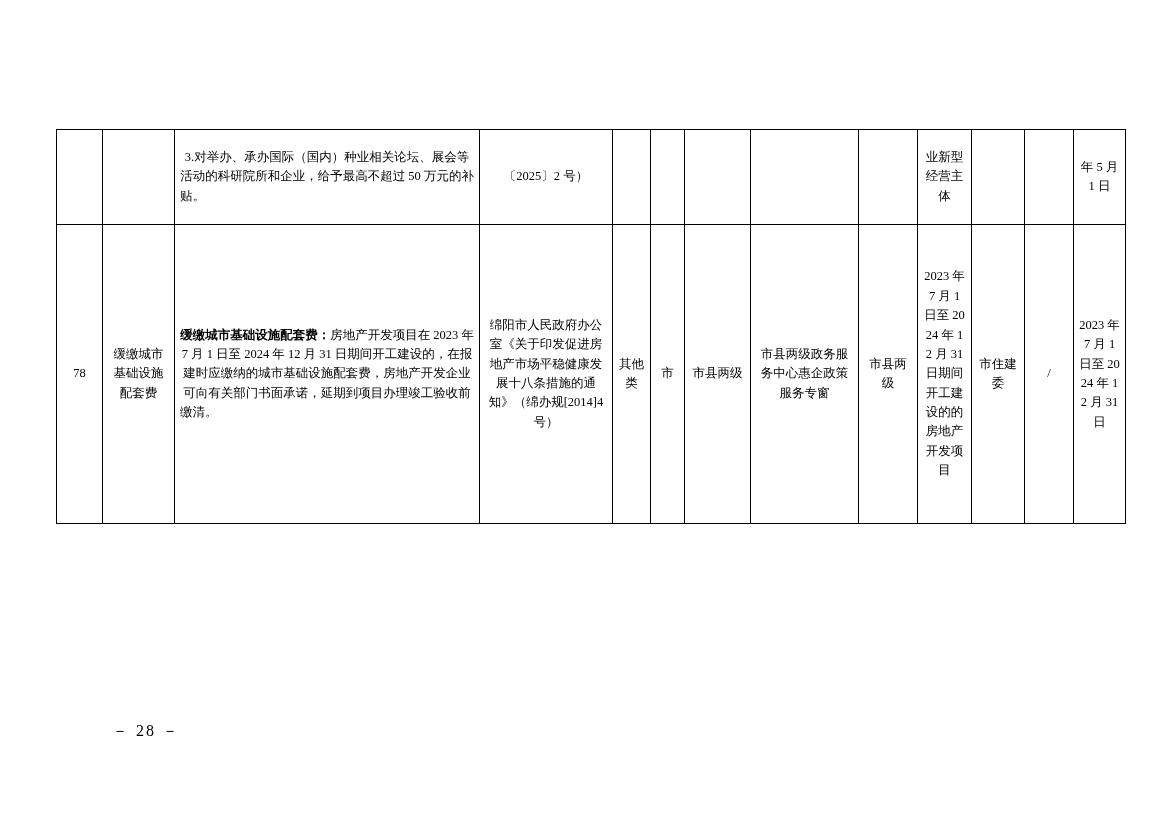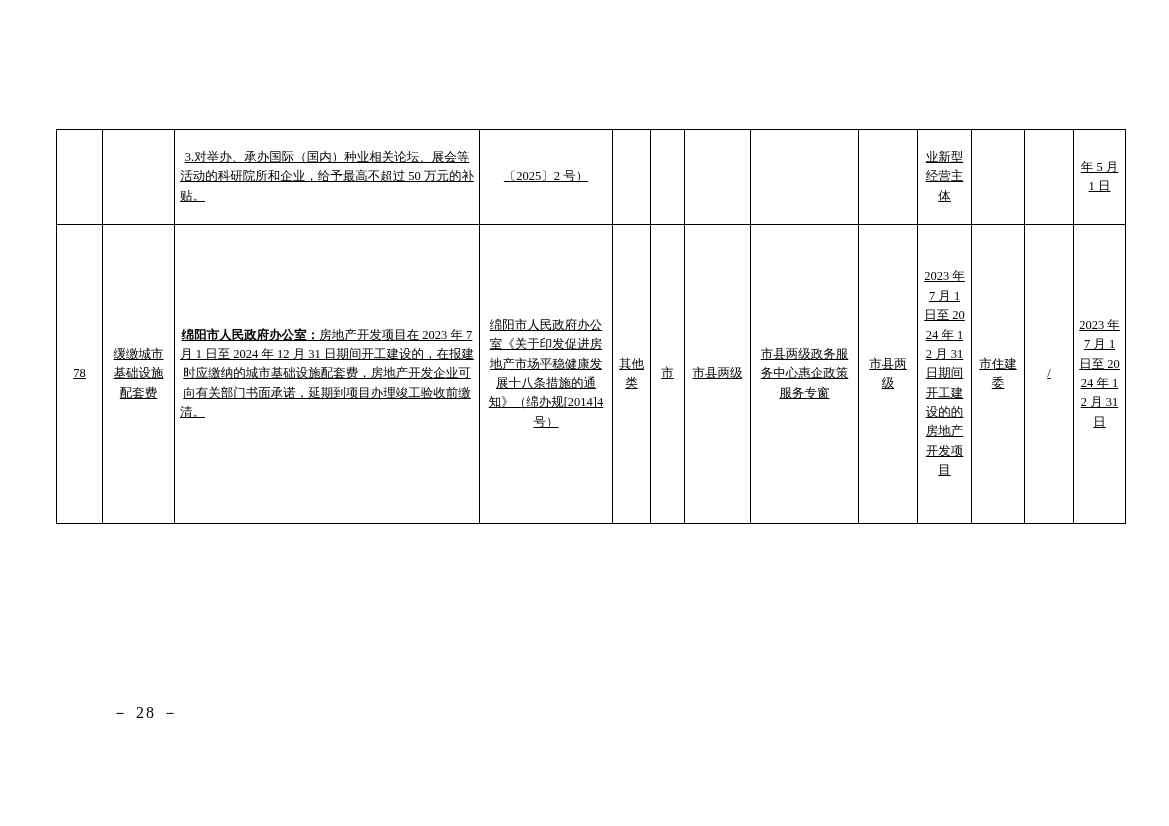--- a/index.html
+++ b/index.html
@@ -21,21 +21,20 @@
     height: 826px;
     box-sizing: border-box;
   }
   table.doc-table {
     position: absolute;
     left: 56px;
     top: 129px;
     width: 1057px;
     border-collapse: collapse;
     table-layout: fixed;
-    text-decoration: underline;
   }
   table.doc-table td {
     border: 1px solid #000000;
     vertical-align: middle;
     padding: 4px 5px;
     font-size: 12.5px;
     line-height: 1.55;
     text-align: center;
   }
   
@@ -77,21 +76,21 @@
     padding: 4px 2px;
     line-height: 1.55;
     font-size: 12.5px;
   }
   .v-narrow {
     word-break: break-all;
   }
   .pagenum {
     position: absolute;
     left: 112px;
-    top: 703px;
+    top: 721px;
     font-size: 16px;
     letter-spacing: 2px;
     font-family: "Liberation Serif", "DejaVu Serif", serif;
   }
 </style>
 </head>
 <body>
 
 <div class="page">
 
@@ -123,21 +122,21 @@
         <td class="cell-stack"></td>
         <td class="cell-stack v-narrow"></td>
         <td class="cell-stack v-narrow">业新型经营主体</td>
         <td class="cell-stack v-narrow"></td>
         <td class="cell-stack"></td>
         <td class="cell-stack v-narrow">年 5 月 1 日</td>
       </tr>
       <tr class="row-main">
         <td>78</td>
         <td class="cell-stack v-narrow">缓缴城市基础设施配套费</td>
-        <td class="cell-left"><span class="lead">绵阳市人民政府办公室：</span><span>房地产开发项目在 2023 年 7 月 1 日至 2024 年 12 月 31 日期间开工建设的，在报建时应缴纳的城市基础设施配套费，房地产开发企业可向有关部门书面承诺，延期到项目办理竣工验收前缴清。</span></td>
+        <td class="cell-left"><span class="lead">缓缴城市基础设施配套费：</span><span>房地产开发项目在 2023 年 7 月 1 日至 2024 年 12 月 31 日期间开工建设的，在报建时应缴纳的城市基础设施配套费，房地产开发企业可向有关部门书面承诺，延期到项目办理竣工验收前缴清。</span></td>
         <td class="cell-center-just">绵阳市人民政府办公室《关于印发促进房地产市场平稳健康发展十八条措施的通知》（绵办规[2014]4 号）</td>
         <td class="cell-stack v-narrow">其他类</td>
         <td class="cell-stack v-narrow">市</td>
         <td class="cell-stack v-narrow">市县两级</td>
         <td class="cell-stack">市县两级政务服务中心惠企政策服务专窗</td>
         <td class="cell-stack v-narrow">市县两级</td>
         <td class="cell-stack v-narrow">2023 年 7 月 1 日至 2024 年 12 月 31 日期间开工建设的的房地产开发项目</td>
         <td class="cell-stack v-narrow">市住建委</td>
         <td class="cell-stack">/</td>
         <td class="cell-stack v-narrow">2023 年 7 月 1 日至 2024 年 12 月 31 日</td>

